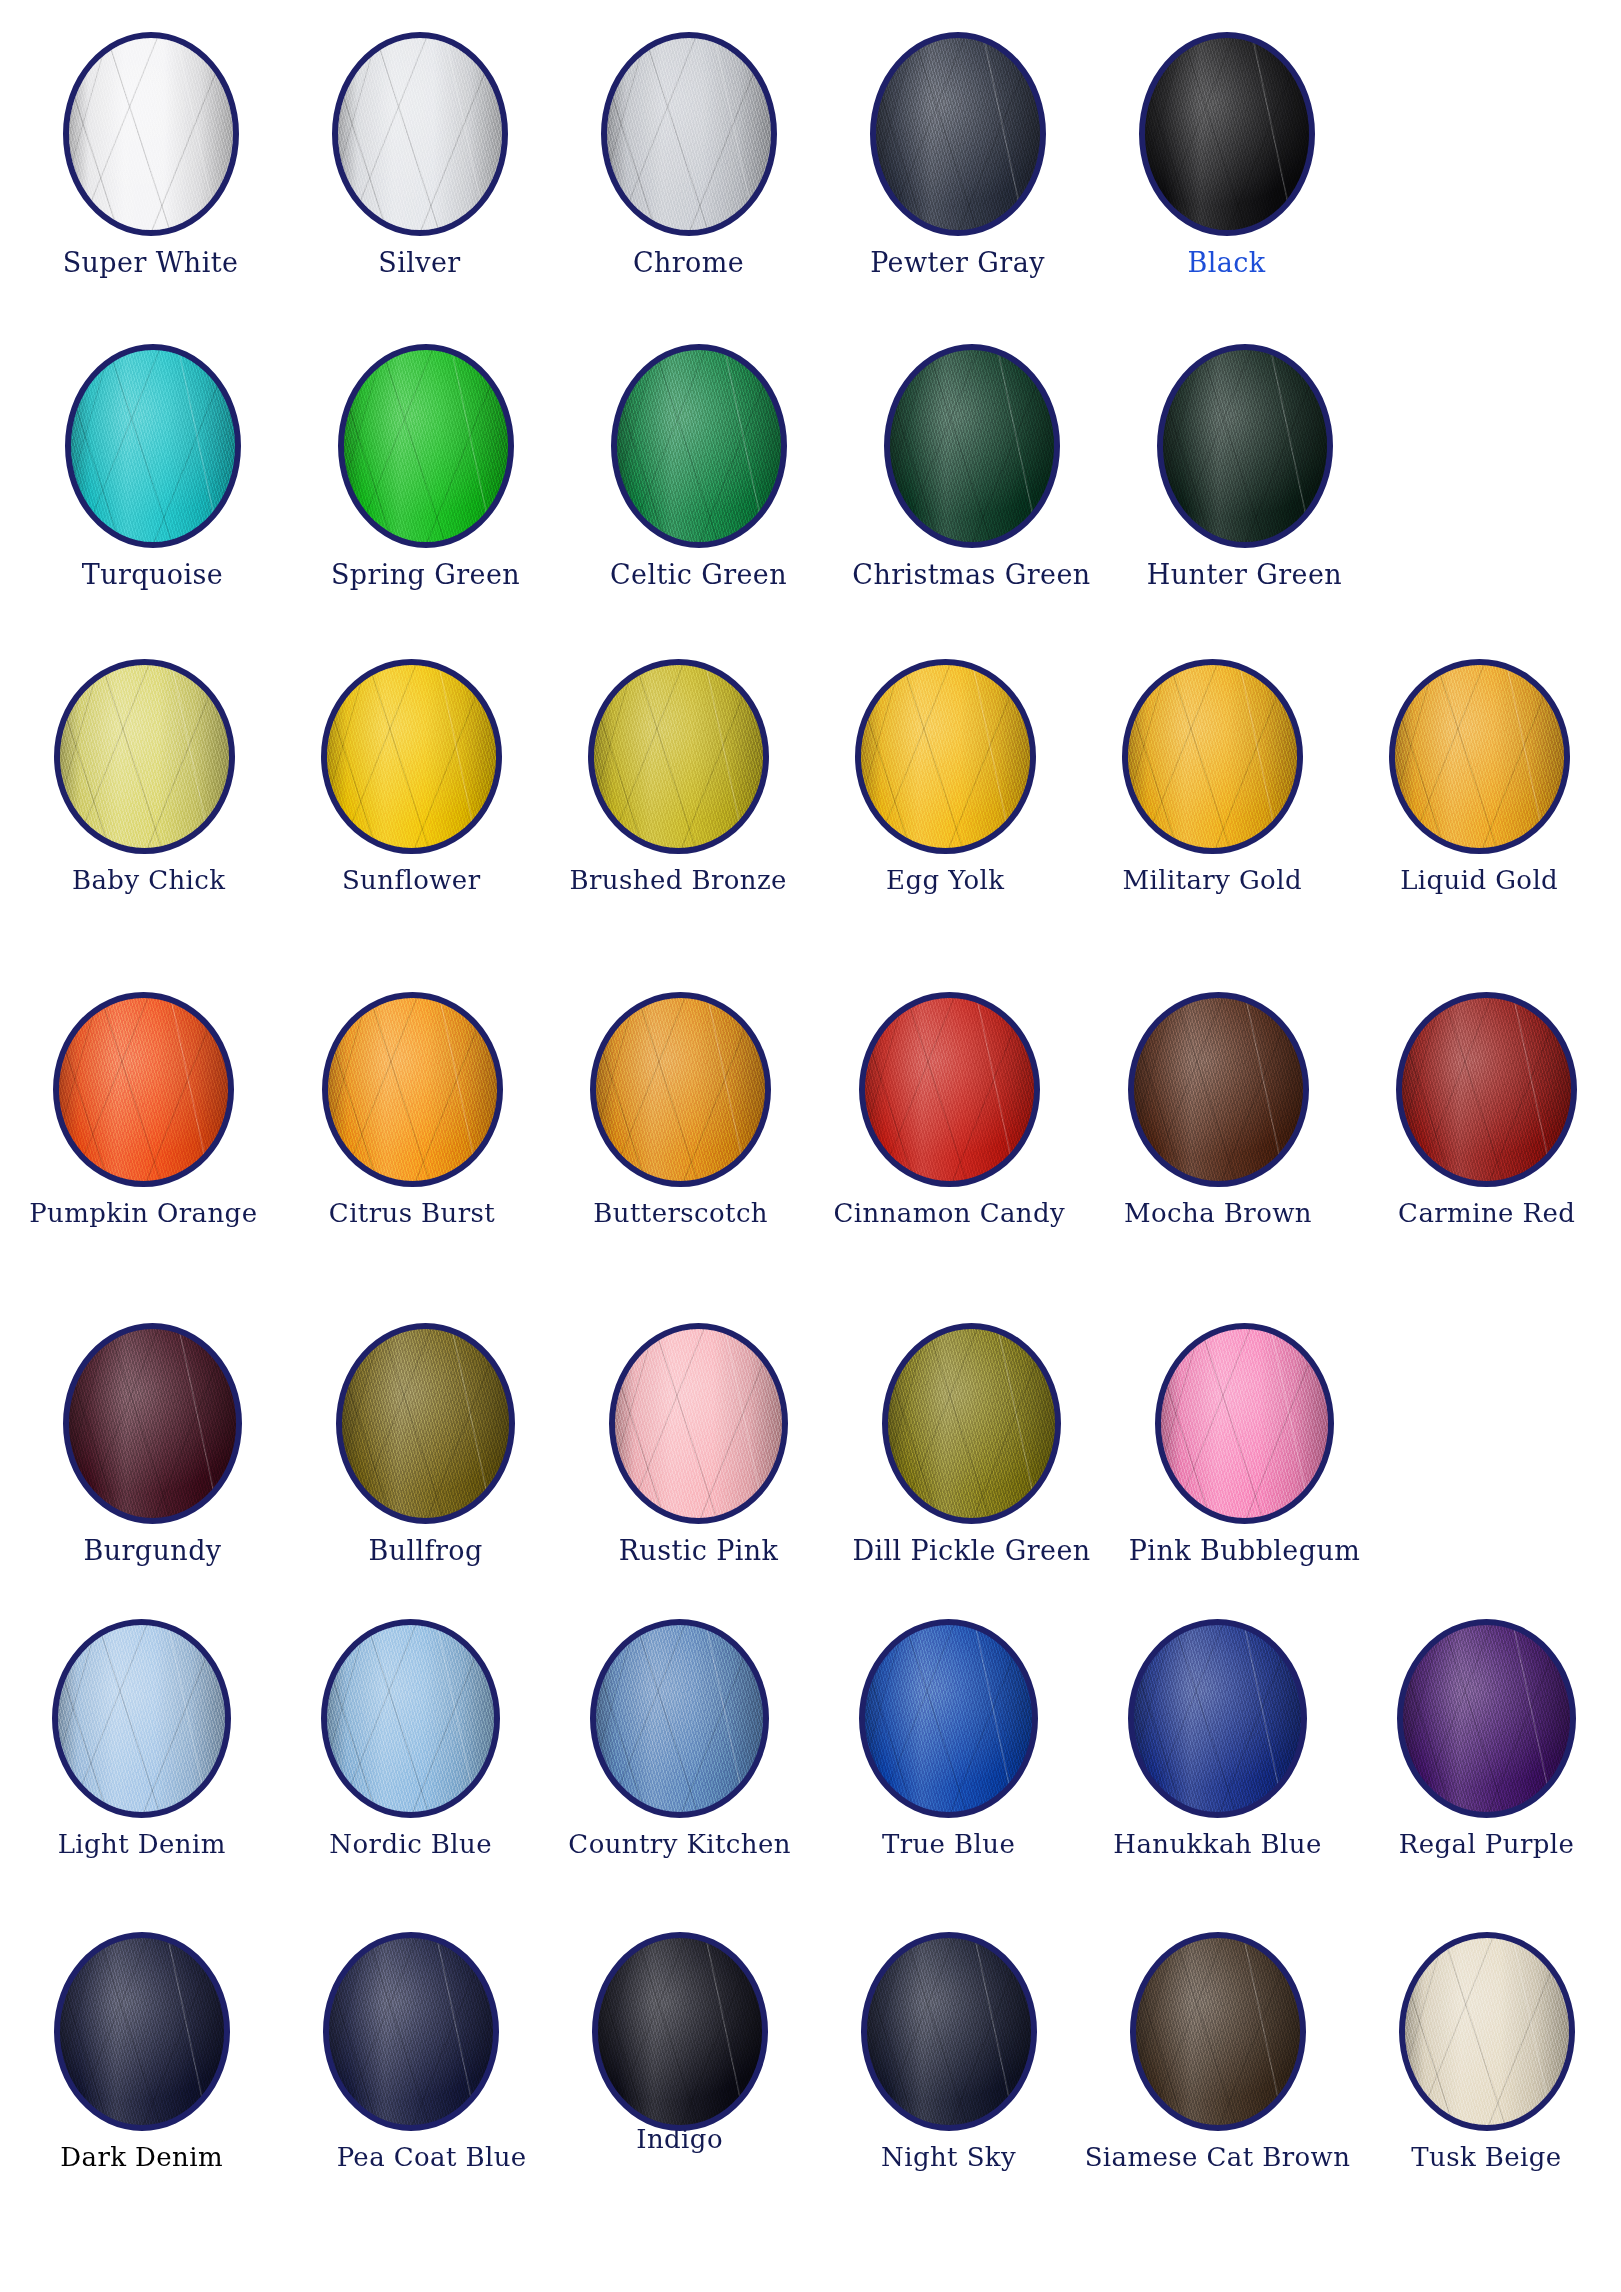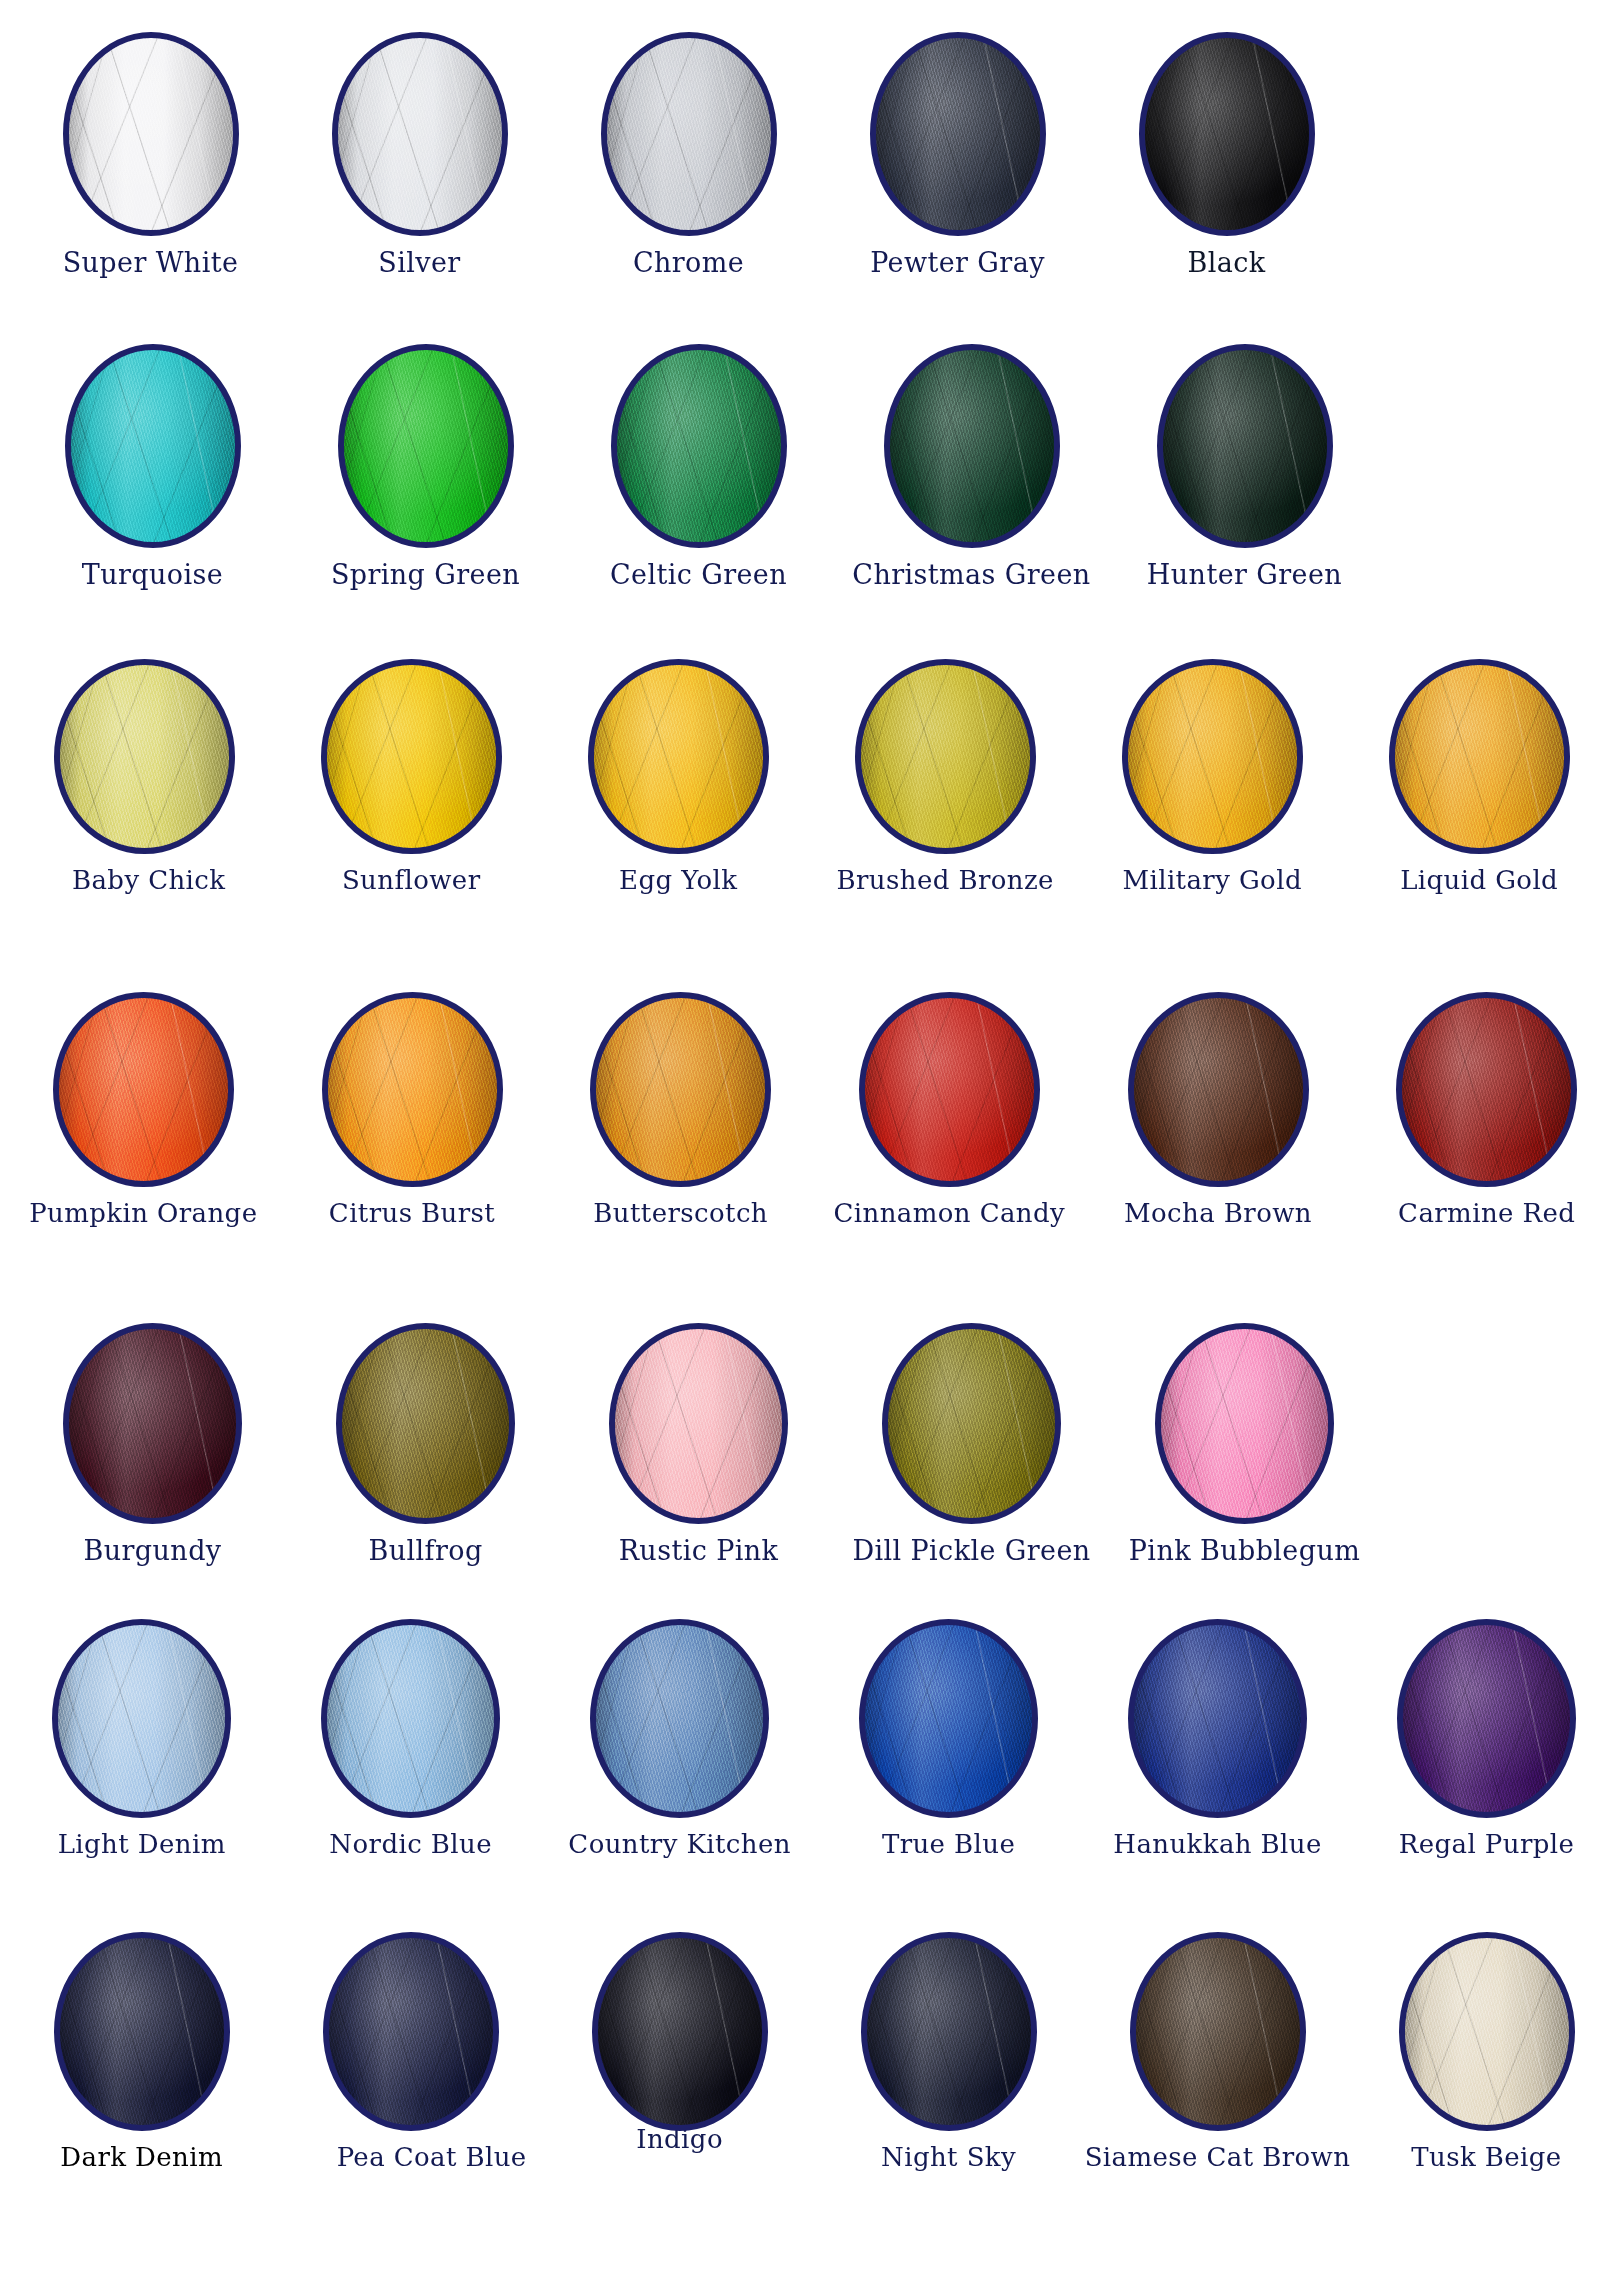--- a/index.html
+++ b/index.html
@@ -159,21 +159,21 @@
           <div class="wind"></div>
         </div>
         <div class="label" style="color: rgb(19, 26, 82);">Pewter Gray</div>
       </div>
       <div class="cell">
         <div class="spool" style="background: rgb(10, 10, 12); border-color: rgb(30, 32, 104);">
           <div class="shade"></div>
           <div class="strands"></div>
           <div class="wind"></div>
         </div>
-        <div class="label" style="color: #0f172a;">Black</div>
+        <div class="label" style="color: #1d4ed8;">Black</div>
       </div>
     </div>
     <div class="row row-1">
       <div class="cell">
         <div class="spool" style="background: rgb(24, 191, 196); border-color: rgb(30, 32, 104);">
           <div class="shade"></div>
           <div class="strands"></div>
           <div class="wind"></div>
         </div>
         <div class="label" style="color: rgb(19, 26, 82);">Turquoise</div>
@@ -222,34 +222,34 @@
       </div>
       <div class="cell">
         <div class="spool" style="background: rgb(242, 195, 0); border-color: rgb(30, 32, 104);">
           <div class="shade"></div>
           <div class="strands"></div>
           <div class="wind"></div>
         </div>
         <div class="label" style="color: rgb(19, 26, 82);">Sunflower</div>
       </div>
       <div class="cell">
+        <div class="spool" style="background: rgb(198, 181, 32); border-color: rgb(30, 32, 104);">
+          <div class="shade"></div>
+          <div class="strands"></div>
+          <div class="wind"></div>
+        </div>
+        <div class="label" style="color: rgb(19, 26, 82);">Brushed Bronze</div>
+      </div>
+      <div class="cell">
         <div class="spool" style="background: rgb(243, 184, 17); border-color: rgb(30, 32, 104);">
           <div class="shade"></div>
           <div class="strands"></div>
           <div class="wind"></div>
         </div>
         <div class="label" style="color: rgb(19, 26, 82);">Egg Yolk</div>
-      </div>
-      <div class="cell">
-        <div class="spool" style="background: rgb(198, 181, 32); border-color: rgb(30, 32, 104);">
-          <div class="shade"></div>
-          <div class="strands"></div>
-          <div class="wind"></div>
-        </div>
-        <div class="label" style="color: rgb(19, 26, 82);">Brushed Bronze</div>
       </div>
       <div class="cell">
         <div class="spool" style="background: rgb(238, 171, 18); border-color: rgb(30, 32, 104);">
           <div class="shade"></div>
           <div class="strands"></div>
           <div class="wind"></div>
         </div>
         <div class="label" style="color: rgb(19, 26, 82);">Military Gold</div>
       </div>
       <div class="cell">

